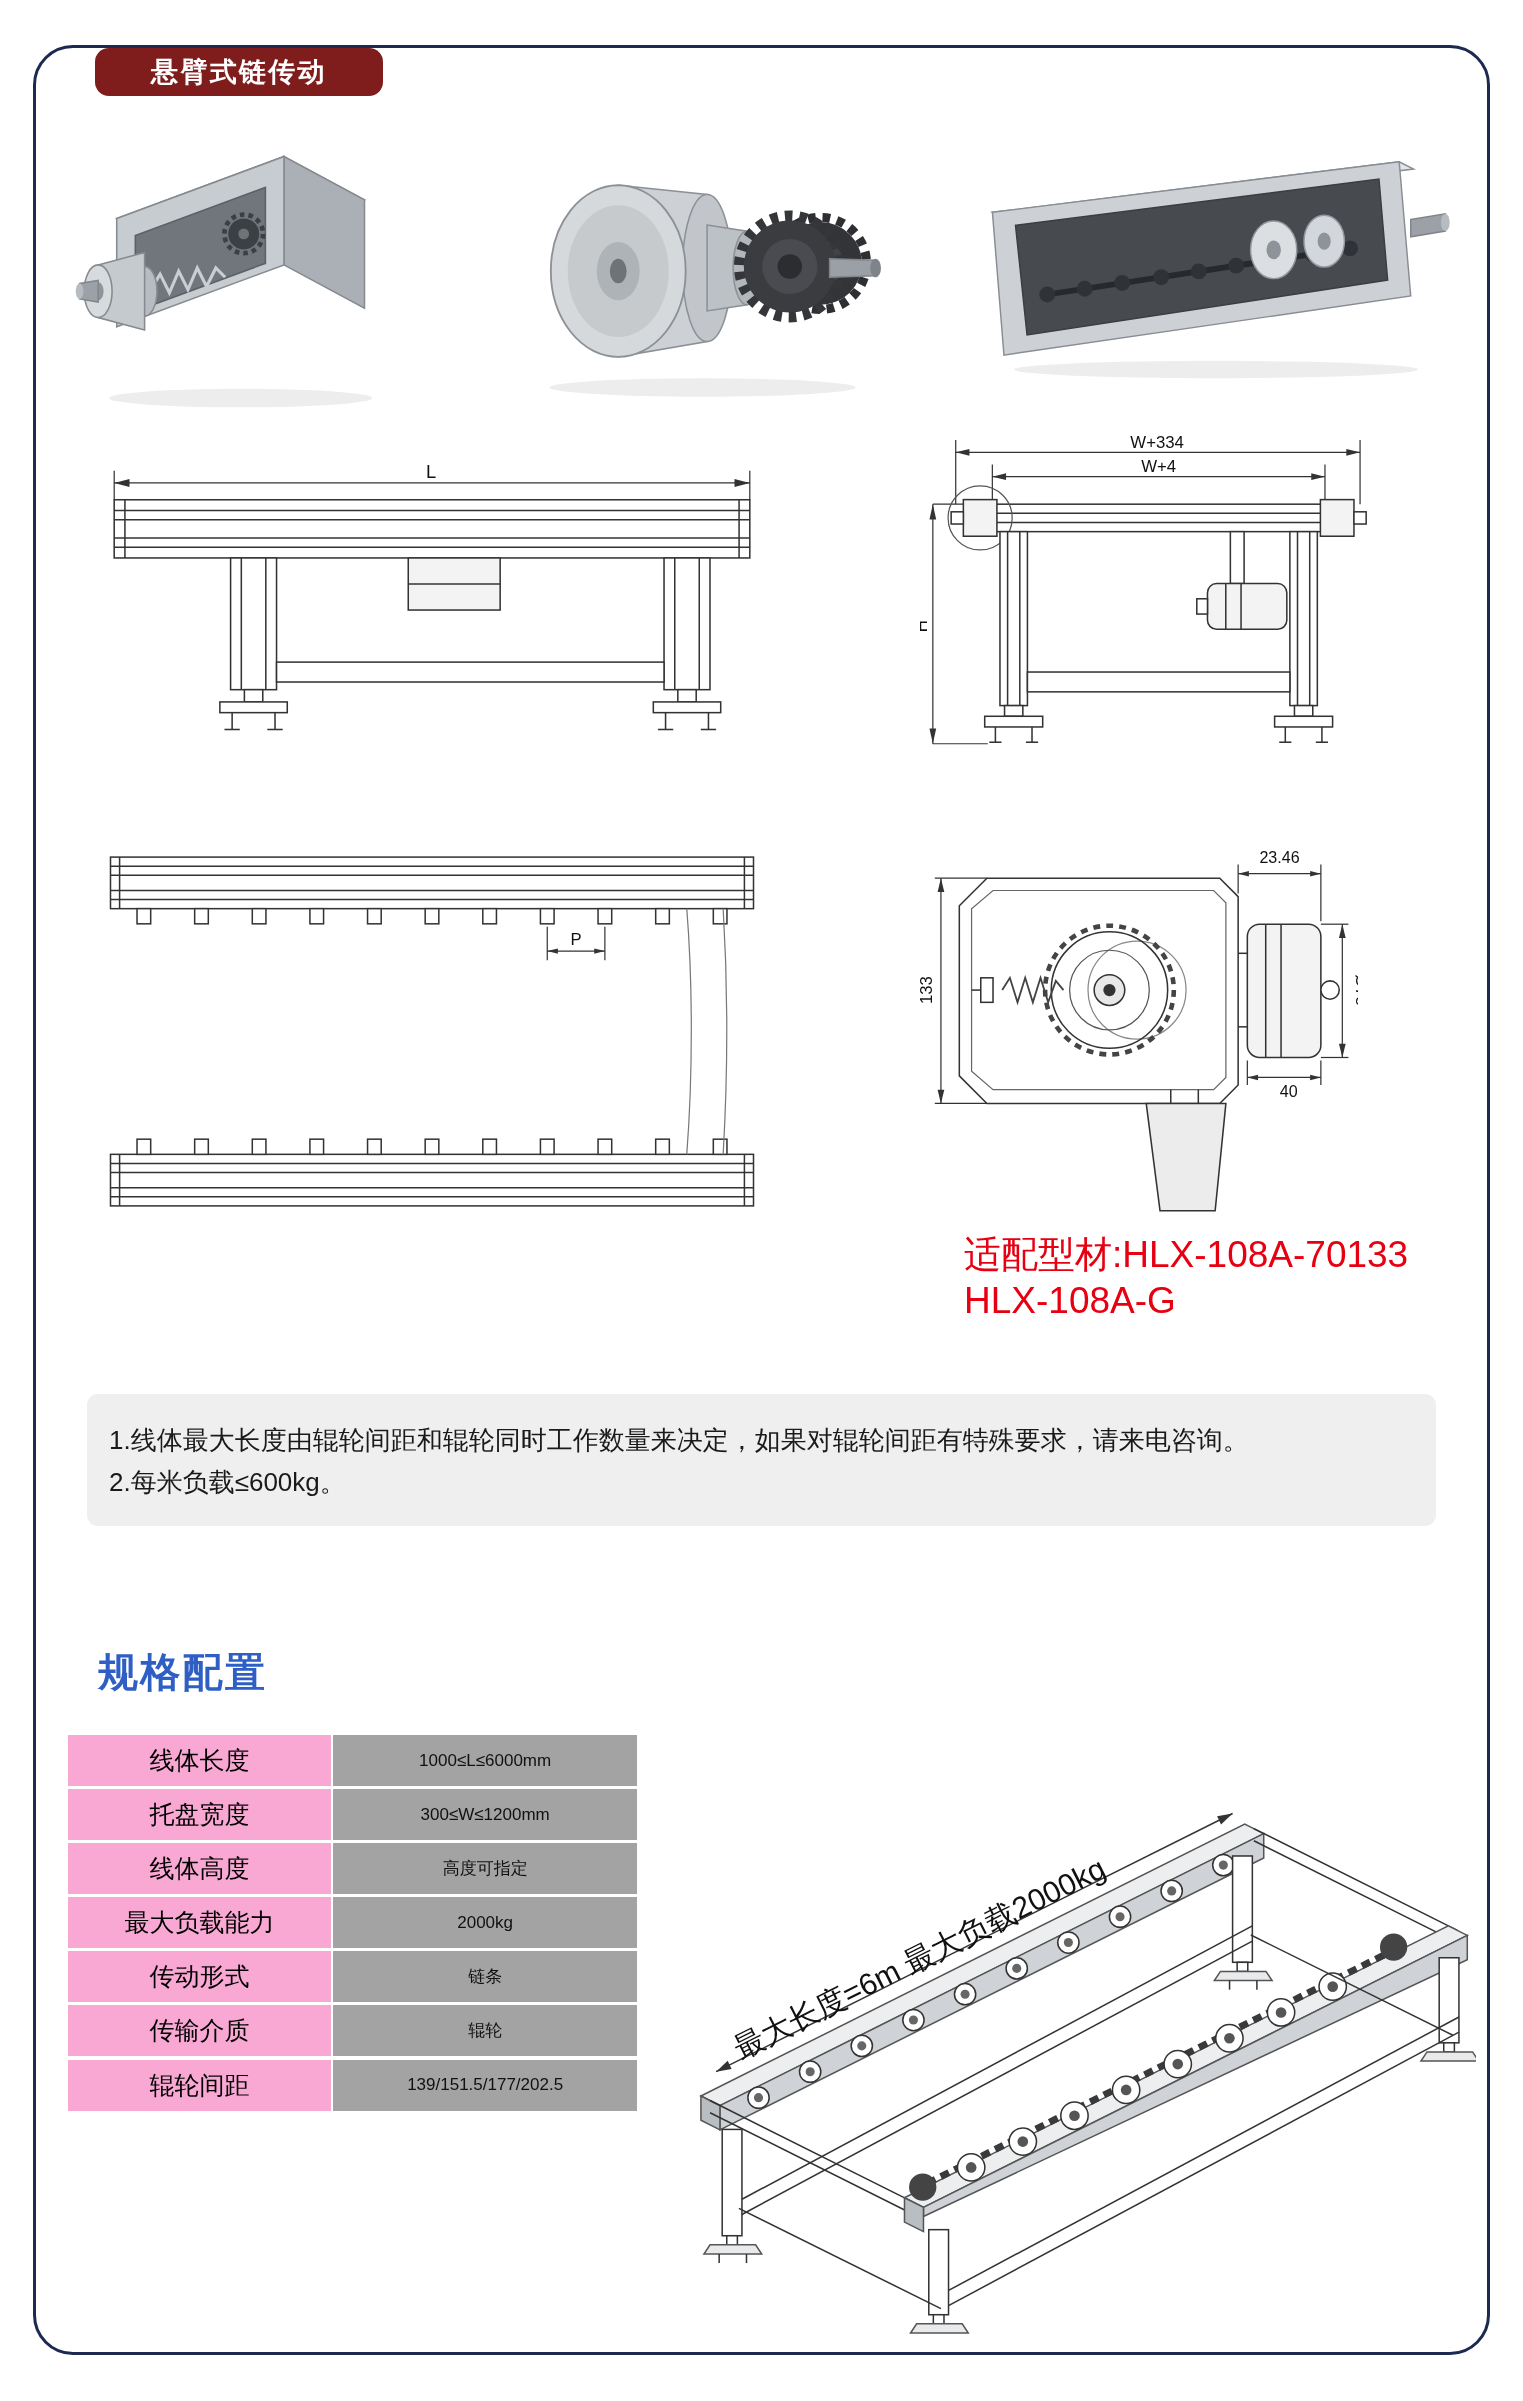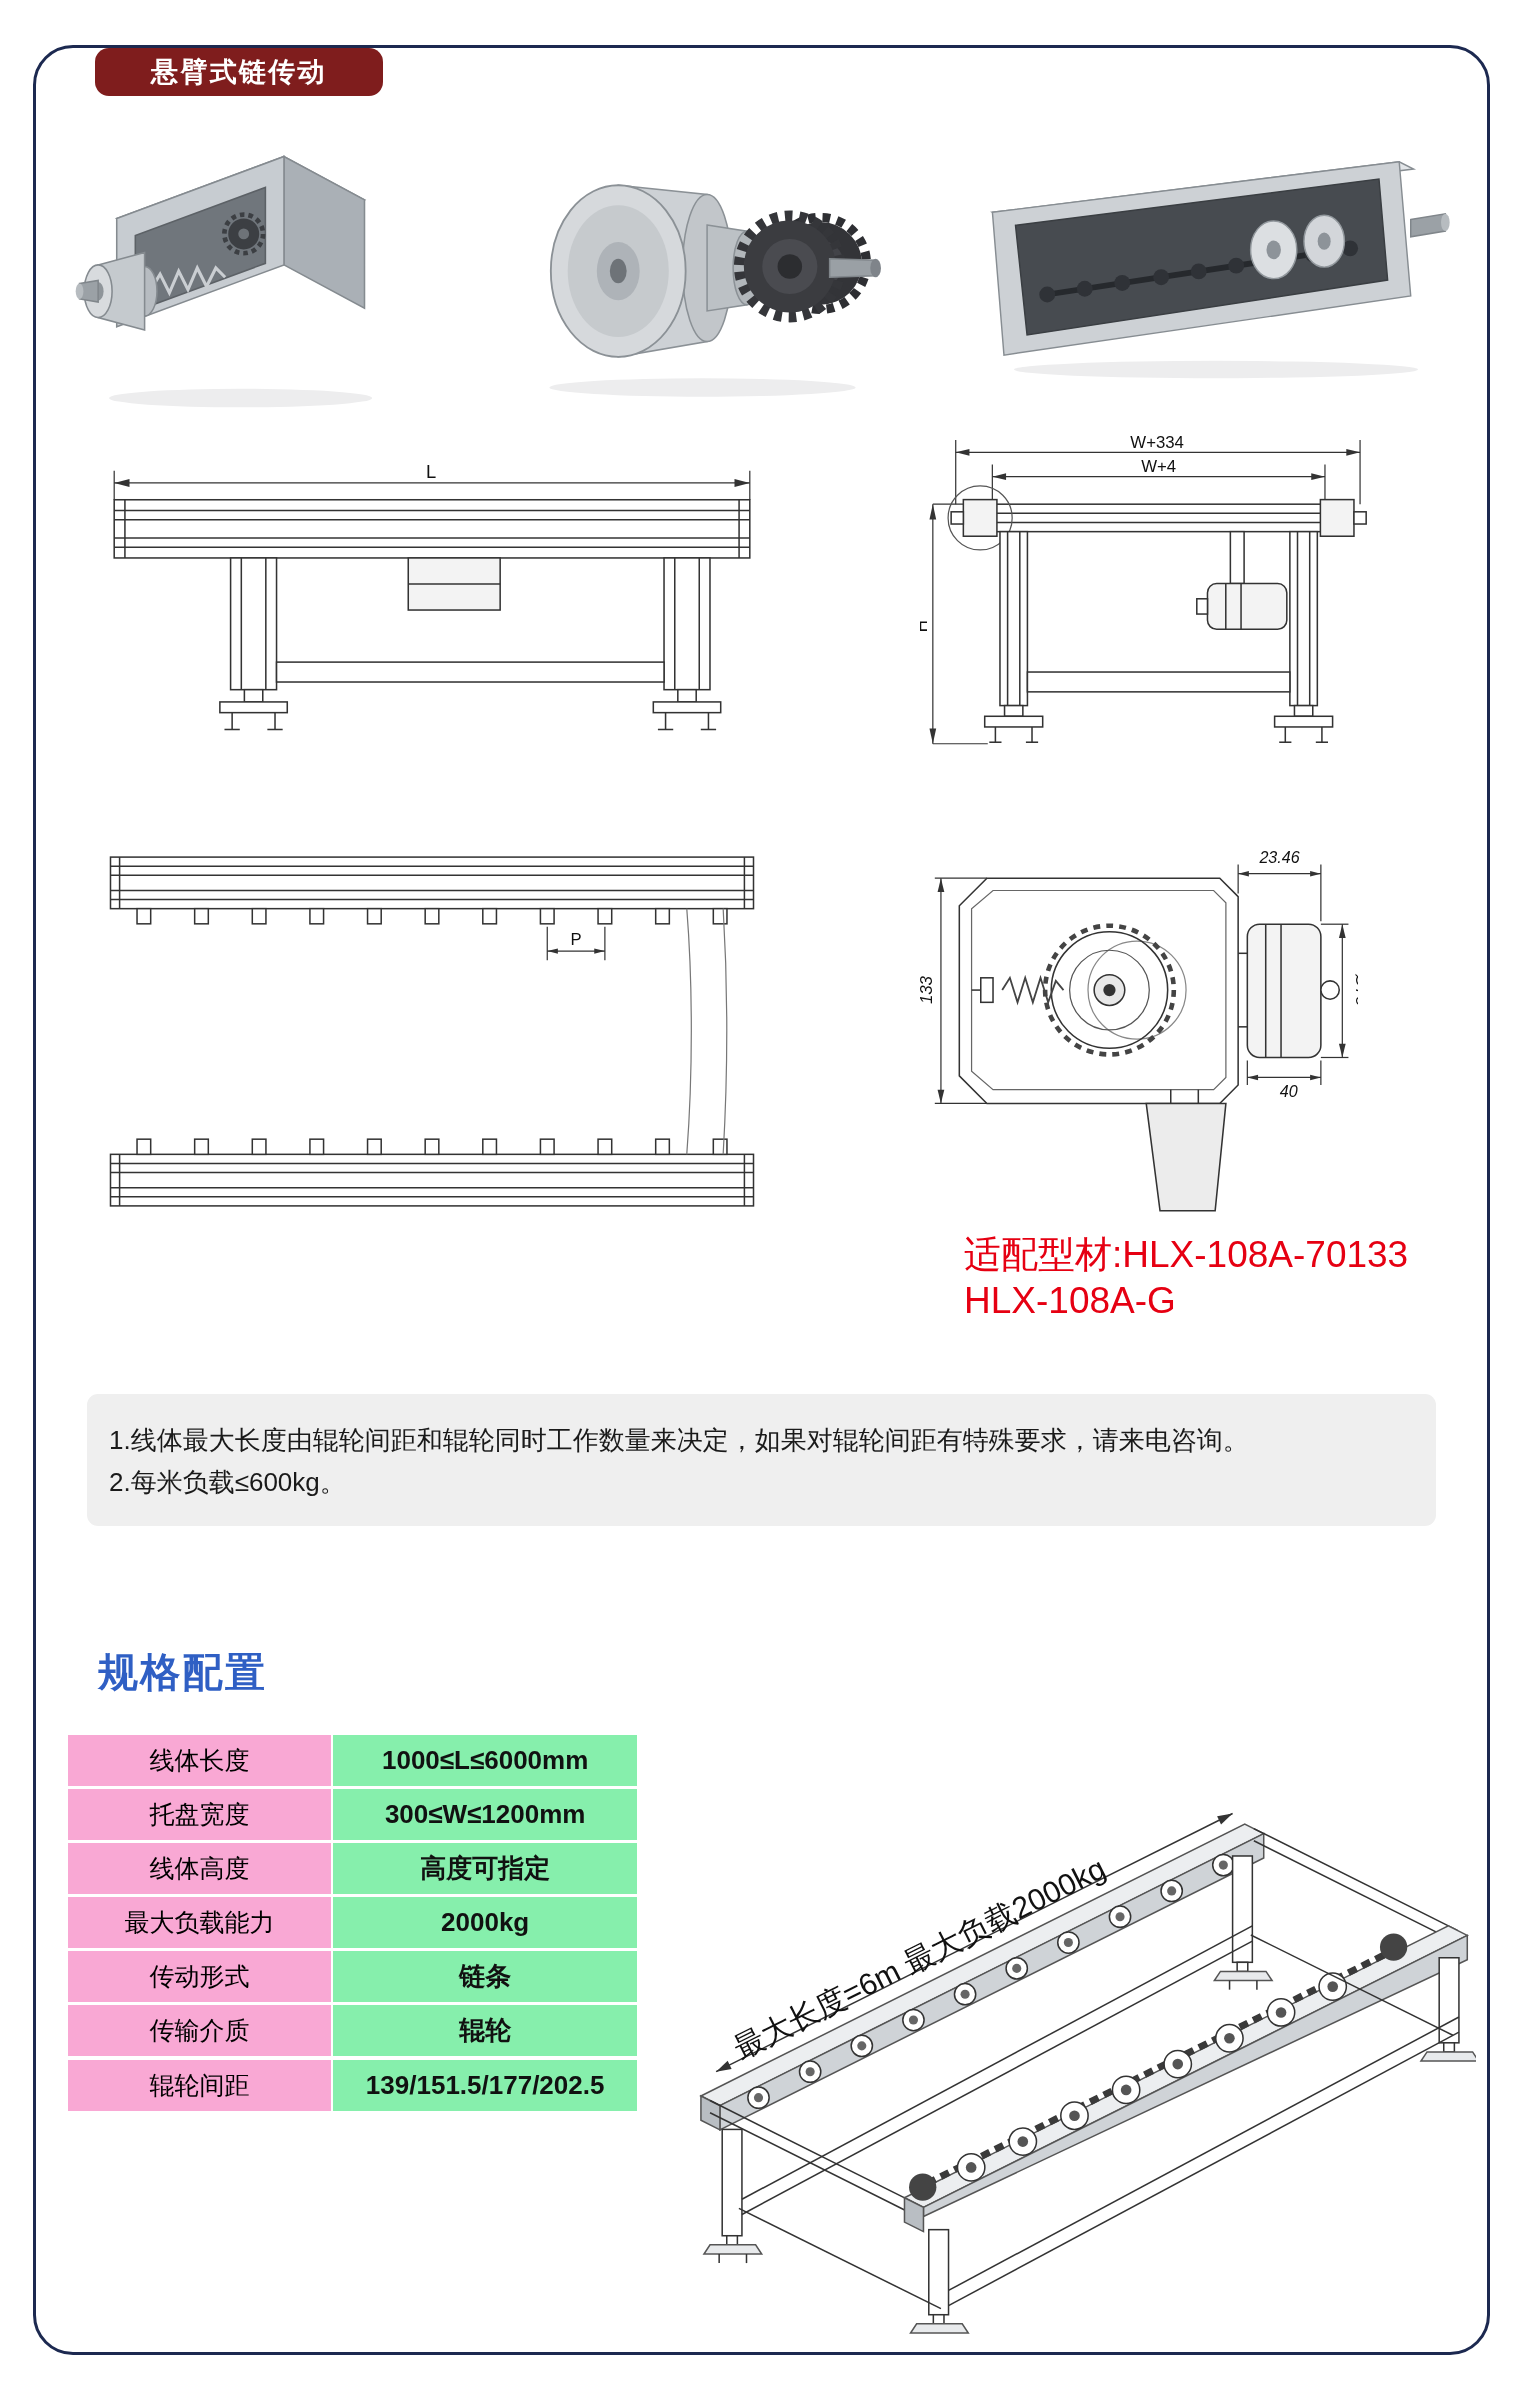--- a/index.html
+++ b/index.html
@@ -26,22 +26,22 @@
   .notes { position:absolute; left:87px; top:1394px; width:1349px; height:132px;
     background:#efefef; border-radius:11px; padding:25px 22px; font-size:26px;
     line-height:42px; color:#1a1a1a; }
   .spec-title { position:absolute; left:98px; top:1645px; font-size:40px; font-weight:bold;
     color:#2f5fc4; letter-spacing:2.3px; }
   .spec-table { position:absolute; left:68px; top:1735px; width:569px;
     display:flex; flex-direction:column; gap:3.1px; }
   .spec-row { display:flex; gap:2.3px; height:51px; }
   .spec-label { width:263px; background:#f9a8d4; color:#000; display:flex;
     align-items:center; justify-content:center; font-size:25px; }
-  .spec-value { flex:1; background:#86efac; color:#111; display:flex;
-    align-items:center; justify-content:center; font-size:26px;font-weight:bold; }
+  .spec-value { flex:1; background:#a3a3a3; color:#111; display:flex;
+    align-items:center; justify-content:center; font-size:17px; }
 </style>
 </head>
 <body>
 
 <div class="page">
   <div class="page-border"></div>
 
   <div class="badge">
     <span>悬臂式链传动</span>
   </div>
@@ -251,21 +251,21 @@
       <line x1="334" y1="52" x2="334" y2="74" class="dim"></line>
       <line x1="296" y1="68" x2="334" y2="68" class="dim"></line>
       <polygon points="296,68 303,66.2 303,69.8" class="arr"></polygon>
       <polygon points="334,68 327,66.2 327,69.8" class="arr"></polygon>
       <text x="315" y="64" text-anchor="middle" font-size="11" class="dtext">P</text>
       <path d="M388,40 C392,90 392,150 388,202" stroke="#777" stroke-width="0.8" fill="none"></path>
       <path d="M412,40 C415,90 415,150 412,202" stroke="#777" stroke-width="0.8" fill="none"></path>
     </svg>
   </div>
 
-  <div class="draw" style="left:913px; top:843px; width:445px; height:383px;font-style:italic;">
+  <div class="draw" style="left:913px; top:843px; width:445px; height:383px;">
     <svg viewBox="0 0 290 250">
       <path d="M48,23 L200,23 L212,35 L212,158 L200,170 L48,170 L30,152 L30,41 Z" class="df"></path>
       <path d="M52,31 L196,31 L204,39 L204,153 L196,161 L52,161 L38,149 L38,43 Z" fill="none" stroke="#666" stroke-width="0.8"></path>
       <circle cx="146" cy="96" r="32" fill="none" stroke="#888" stroke-width="0.8"></circle>
       <circle cx="128" cy="96" r="42" fill="none" stroke="#444" stroke-width="3" stroke-dasharray="4.5 4"></circle>
       <circle cx="128" cy="96" r="38" fill="none" stroke="#333" stroke-width="1"></circle>
       <circle cx="128" cy="96" r="26" fill="none" stroke="#555" stroke-width="0.8"></circle>
       <circle cx="128" cy="96" r="10" fill="#e8e8e8" stroke="#333" stroke-width="1"></circle>
       <circle cx="128" cy="96" r="4" fill="#333"></circle>
       <polyline points="58,96 63,88 68,104 73,88 78,104 83,88 88,104 93,90 98,96" fill="none" stroke="#444" stroke-width="1.2"></polyline>

